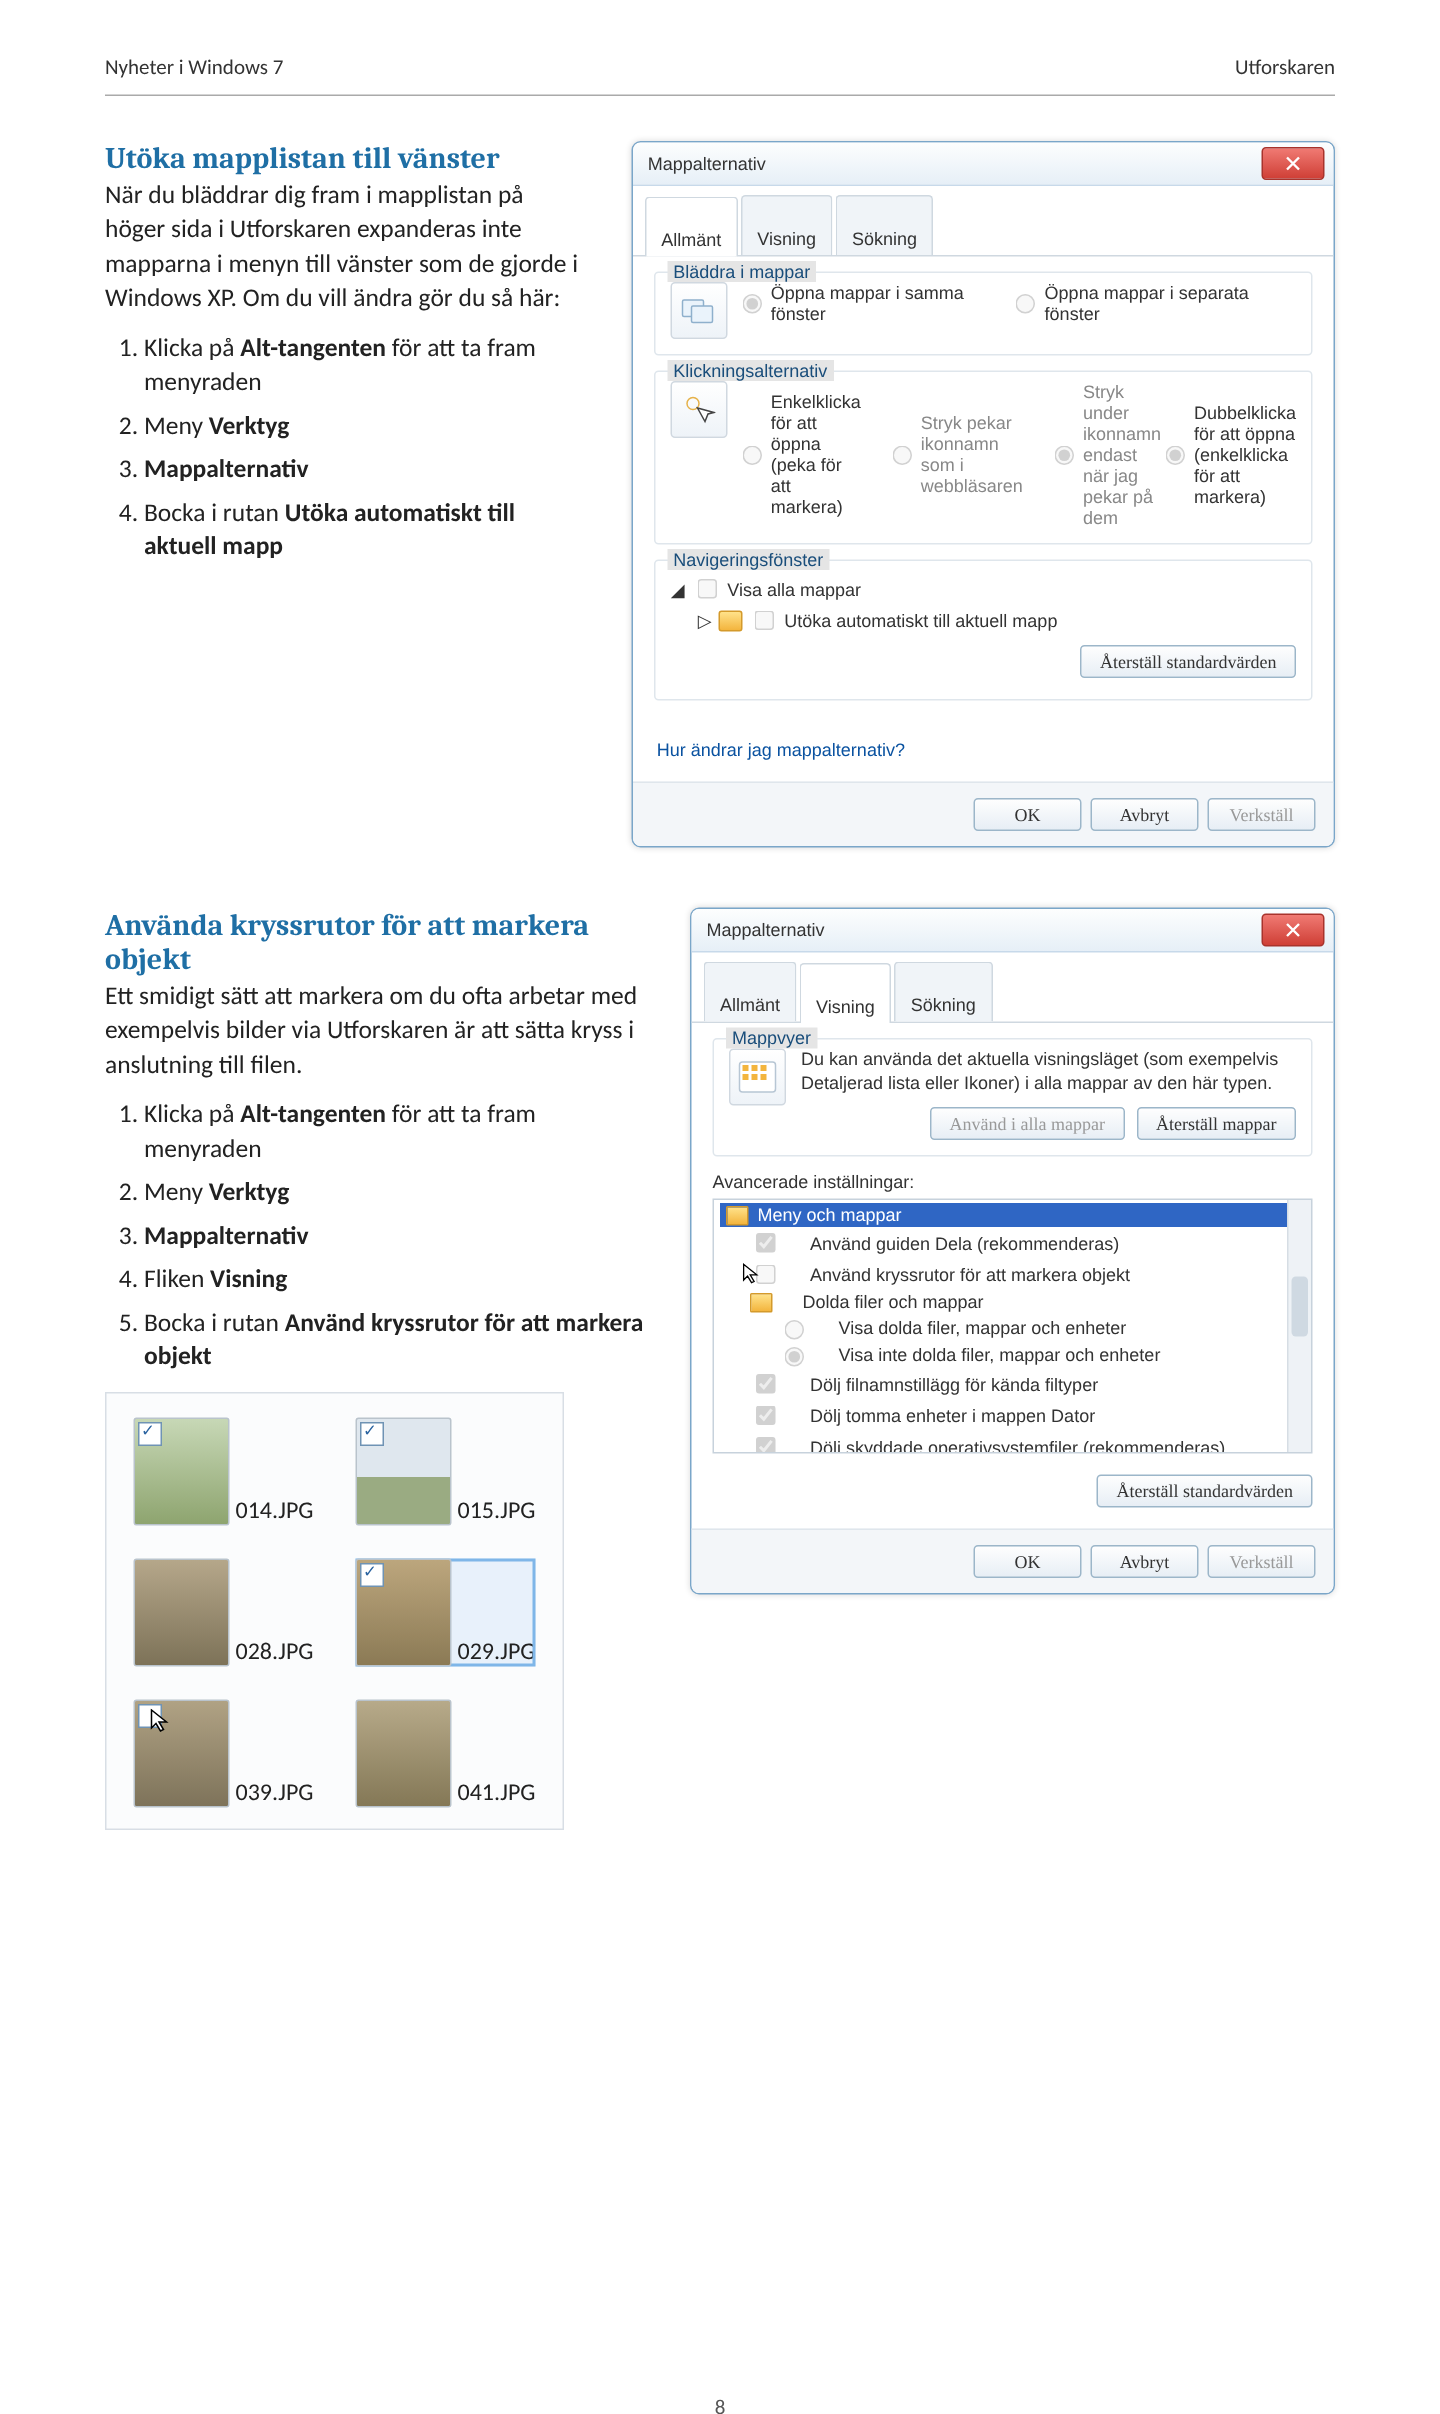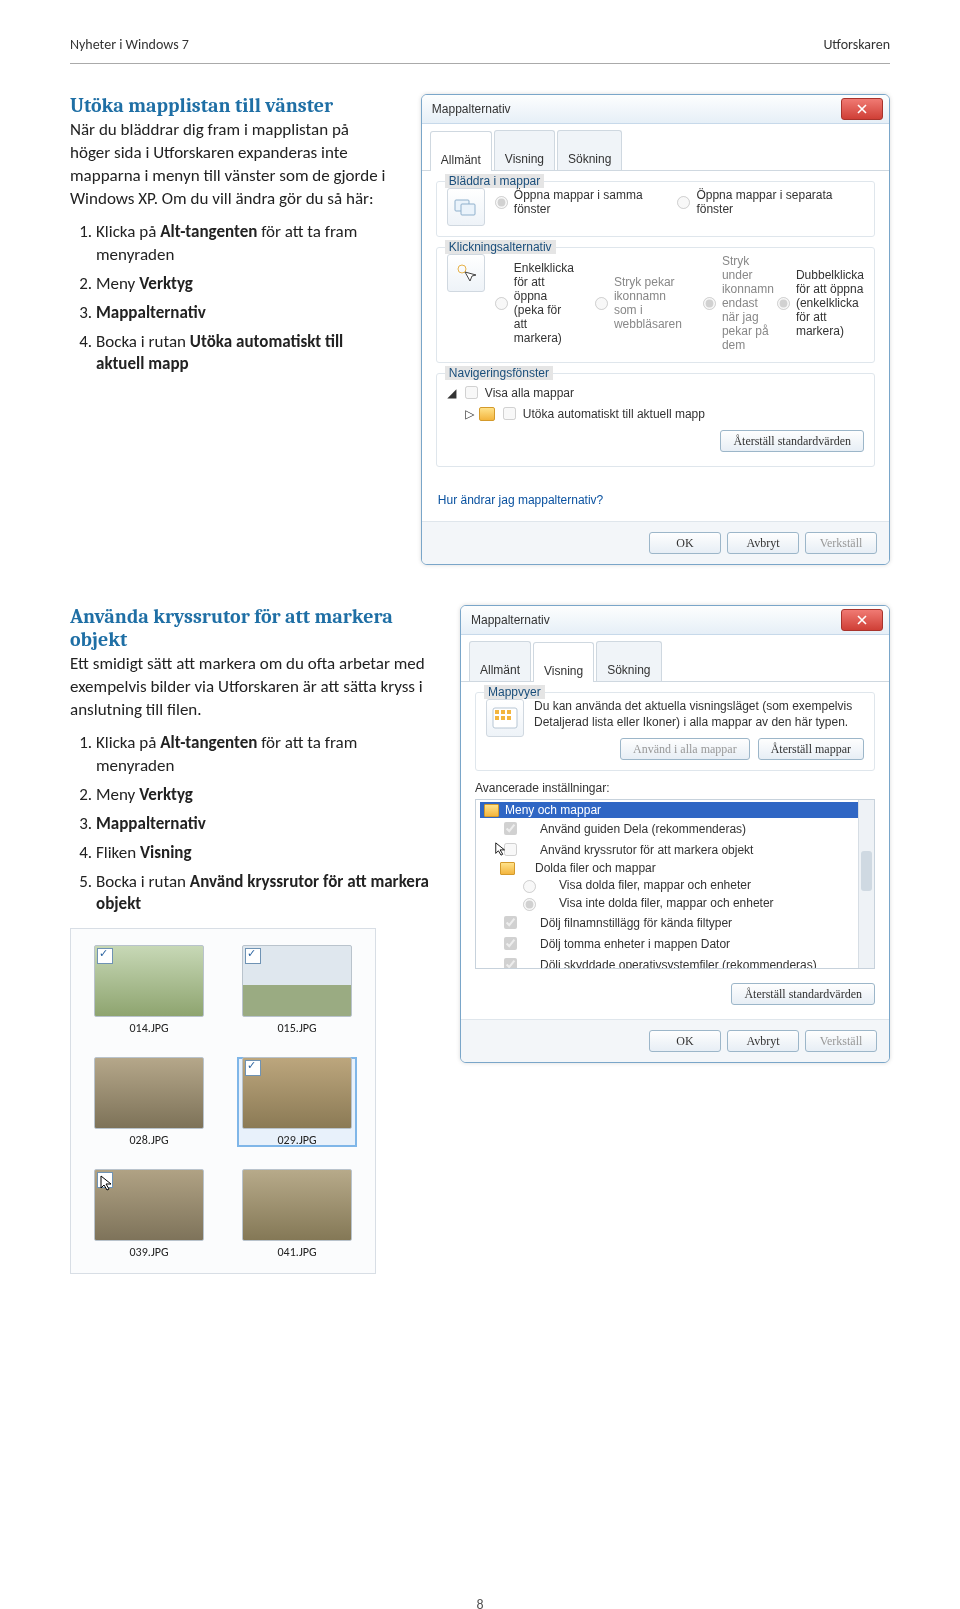--- a/index.html
+++ b/index.html
@@ -47,21 +47,21 @@
 .listbox .scroll{position:absolute;right:0;top:0;bottom:0;width:15px;background:#eef2f6;border-left:1px solid #d6dde4}
 .listbox .thumb{position:absolute;right:2px;top:30%;width:11px;height:40px;background:#cfd9e2;border-radius:3px}
 .lbitems{padding:2px 4px;font-size:12px}
 .lbhdr{display:flex;align-items:center;gap:6px;background:#2f66c4;color:#fff;padding:1px 4px}
 .lbr{display:flex;align-items:center;gap:20px;padding:1px 4px 1px 20px}
 .lbr.sub{padding-left:38px}
 .smfld{width:13px;height:11px;background:linear-gradient(#ffe28a,#f3b53e);border:1px solid #d49a2b;border-radius:1px;display:inline-block}
 
 
 .thumbs{display:grid;grid-template-columns:repeat(2,120px);gap:22px 28px;border:1px solid #d8dee5;padding:16px 18px 14px;width:max-content;margin-top:12px;background:#fbfcfd}
-.thumb-item{display:flex;flex-direction:column;align-items:center;gap:4px;font-size:12px;position:relative}
+.thumb-item{display:flex;align-items:flex-end;gap:4px;font-size:16px;position:relative}
 .timg{width:108px;height:70px;border:1px solid #b9c3cc;border-radius:2px;position:relative;overflow:hidden}
 .chkcorner{position:absolute;top:2px;left:2px;width:14px;height:14px;background:#fff;border:1px solid #6f93b4}
 .chkcorner.checked:after{content:"✓";color:#2a63a0;font-size:11px;position:absolute;top:-2px;left:1px}
 .sel{outline:2px solid #7fb6e8;outline-offset:-2px;background:#e8f1fb}
 .cursor{position:absolute;width:16px;height:16px}
 .cursor svg{display:block}
 
 </style>
 </head>
 <body>

